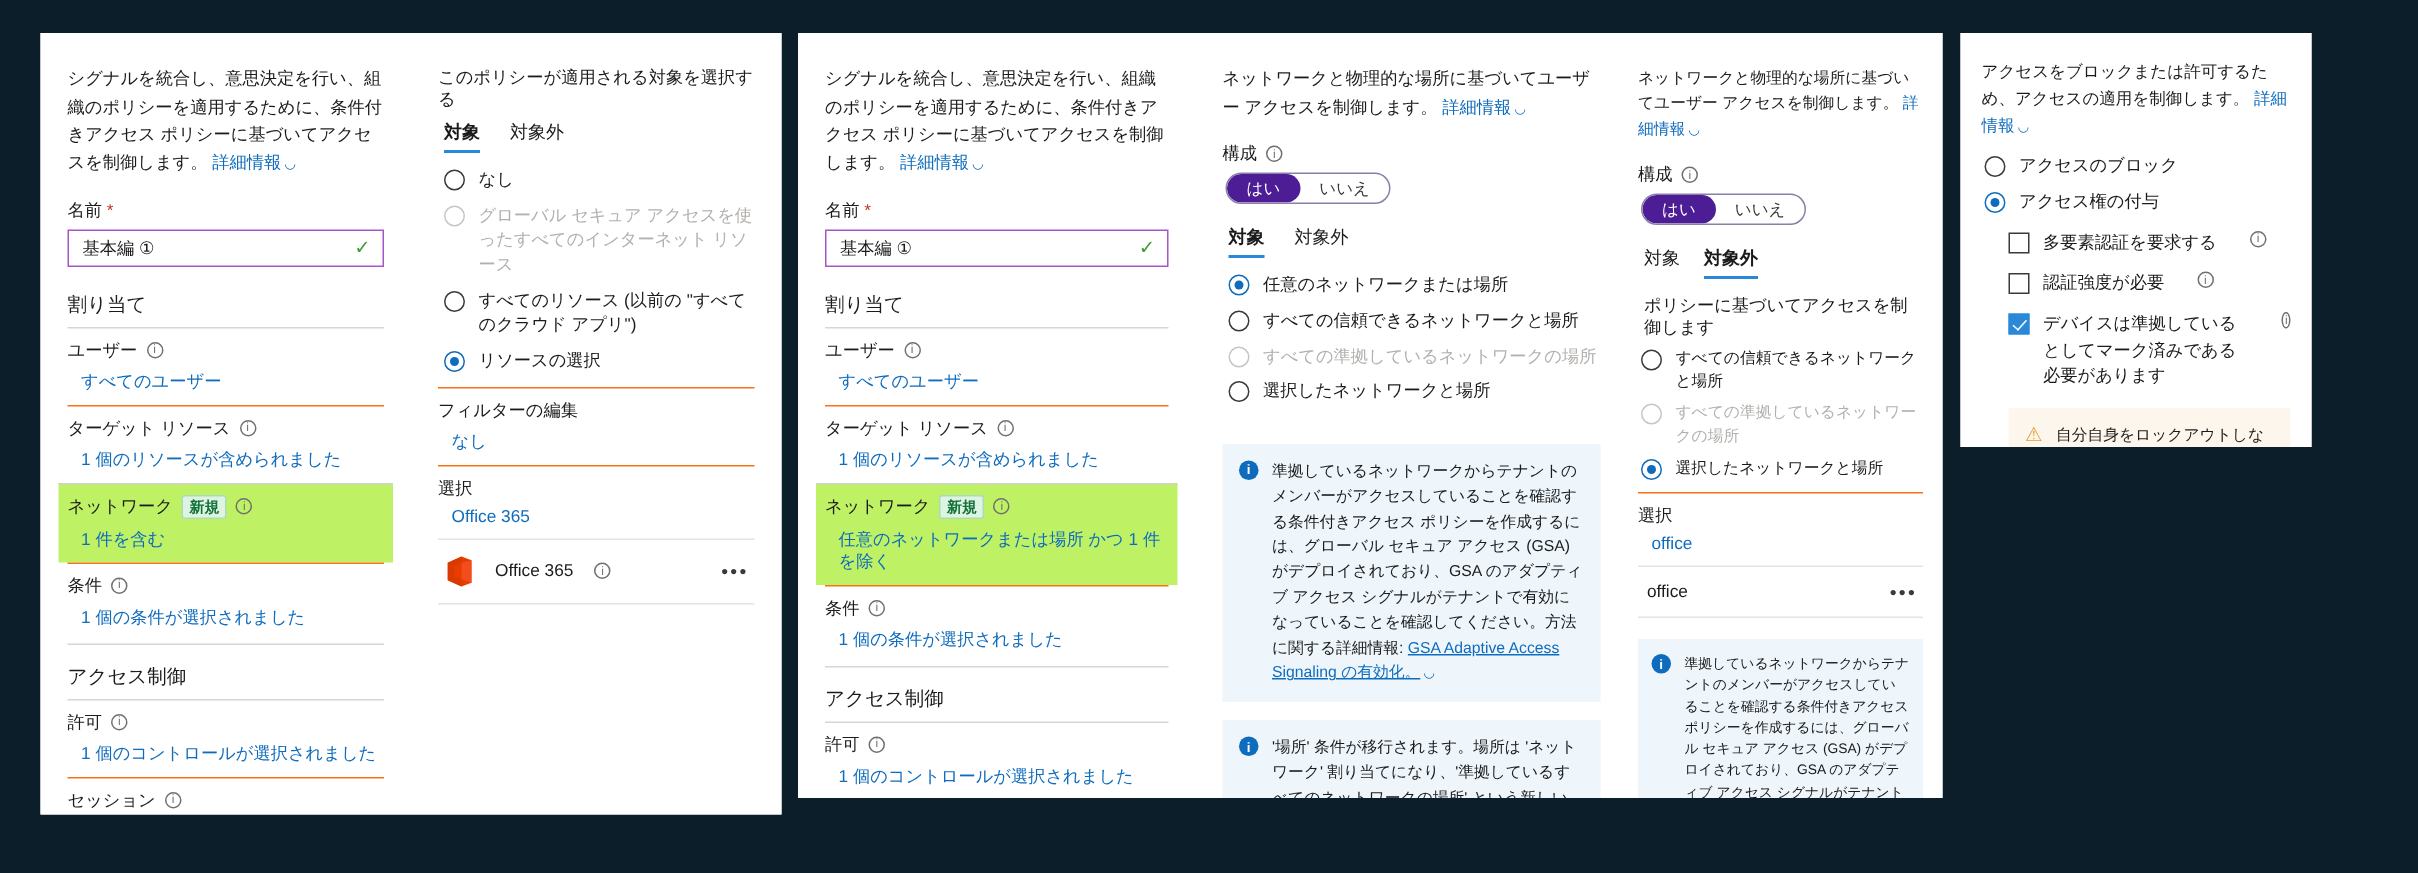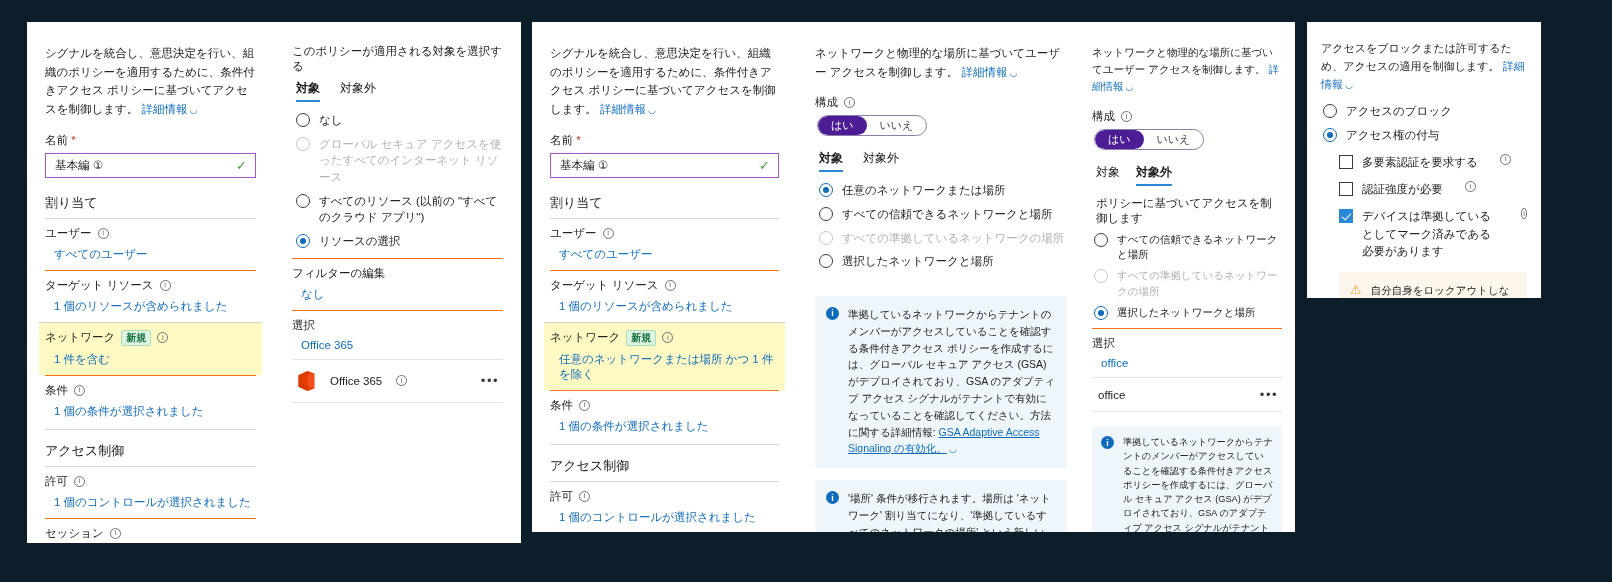--- a/index.html
+++ b/index.html
@@ -39,21 +39,21 @@
     display: flex; align-items: center; padding: 0 8px 0 9px;
     font-size: 11.5px; color: #1b1b1b; justify-content: space-between;
     margin-bottom: 18px;
   }
   .chev { font-size: 12px; color: #3b3a39; }
 
   .sectiontitle { font-size: 13px; color: #1b1b1b; margin: 4px 0 6px 0; }
 
   .row { border-top: 1px solid #f97316; padding: 7px 0 8px 0; }
   .row.first { border-top: 1px solid #d6d6d6; }
-  .row.hl { background: #fef9c3; border-top-color: #d0d0d0; padding-left: 6px; padding-right: 6px; margin-left: -6px; margin-right: -6px; }
+  .row.hl { background: #bef264; border-top-color: #d0d0d0; padding-left: 6px; padding-right: 6px; margin-left: -6px; margin-right: -6px; }
   .rowhead { font-size: 11.5px; color: #1b1b1b; display: flex; align-items: center; gap: 6px; }
   .rowval { font-size: 11.5px; color: #0f6cbd; padding-left: 9px; margin-top: 6px; }
   .infoi {
     display: inline-flex; width: 11px; height: 11px; border-radius: 50%;
     border: 1px solid #707070; color: #707070; font-size: 8px;
     align-items: center; justify-content: center; font-style: normal;
     line-height: 1;
   }
   .newbadge {
     font-size: 10px; color: #12723a; background: #dff3e3; border: 1px solid #a8ddb8;

